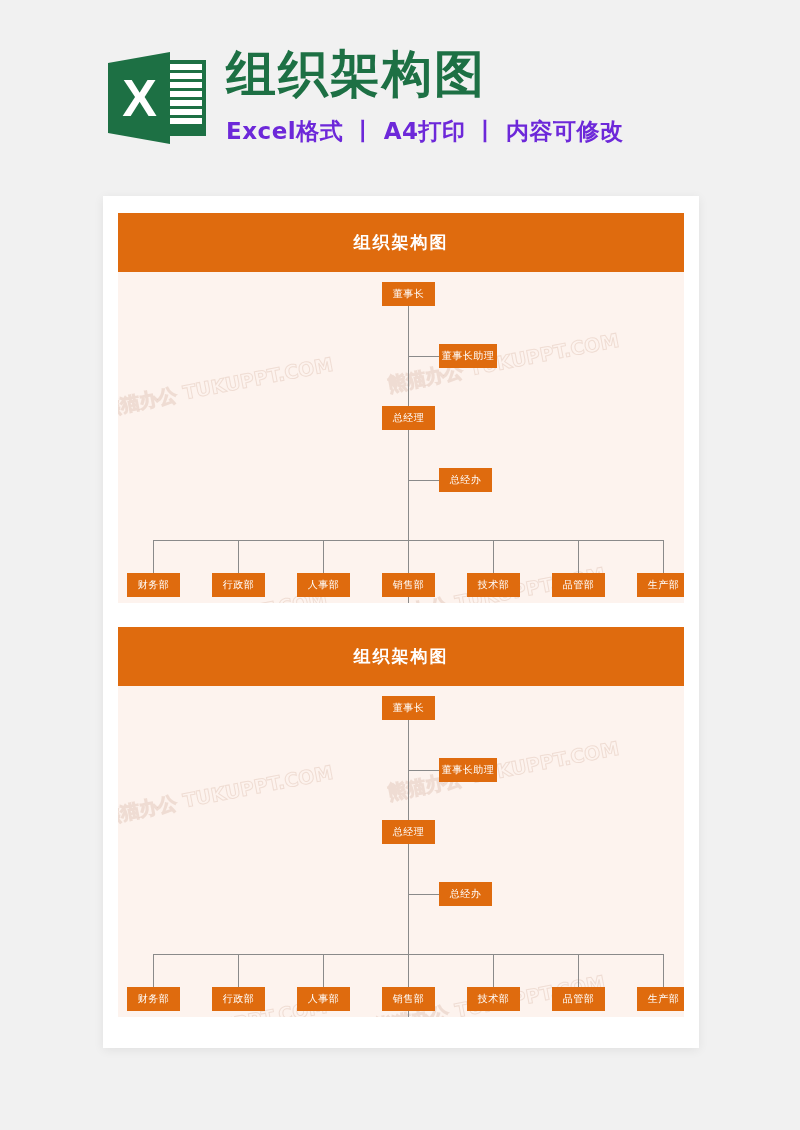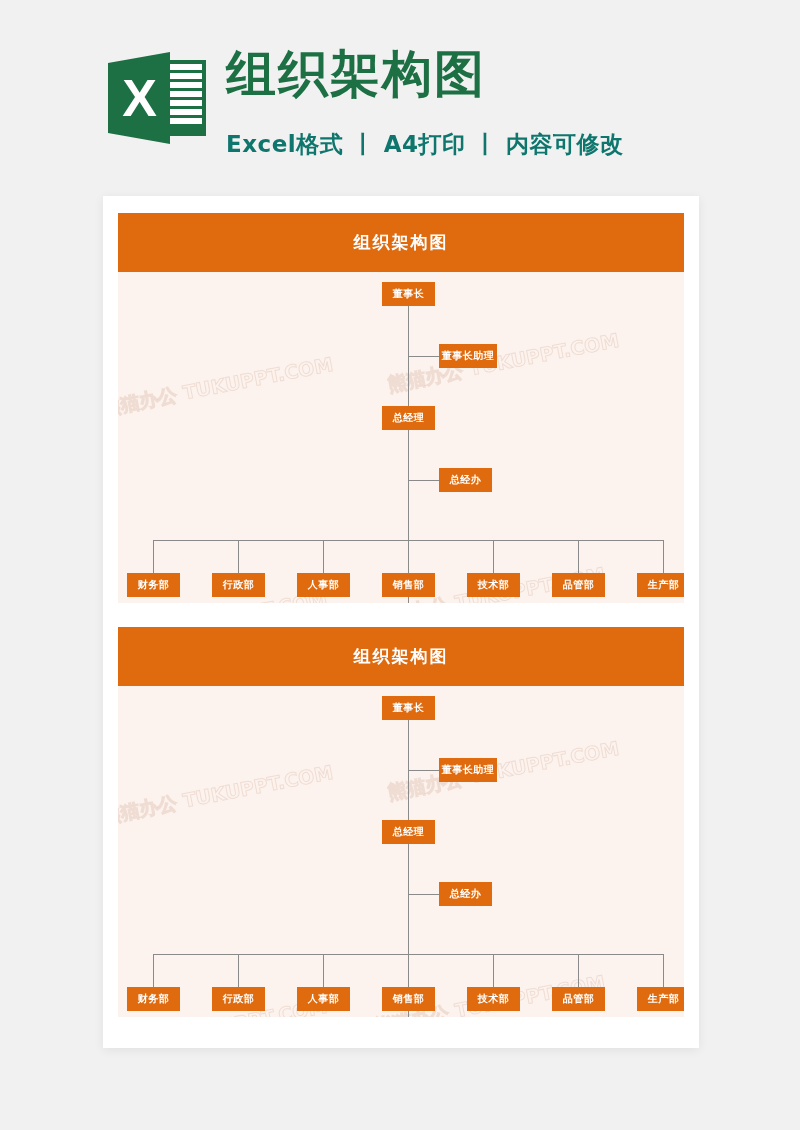--- a/index.html
+++ b/index.html
@@ -77,22 +77,22 @@
   }
   .main-title {
     color: #1d7044;
     font-size: 50px;
     font-weight: bold;
     line-height: 1.15;
     letter-spacing: 2px;
     font-family: "DejaVu Sans", "Liberation Sans", sans-serif;
   }
   .sub-title {
-    margin-top: 25px;
-    color: #0f766e;
+    margin-top: 12px;
+    color: #6d28d9;
     font-size: 23px;
     font-weight: bold;
     letter-spacing: 0.5px;
     font-family: "DejaVu Sans", "Liberation Sans", sans-serif;
   }
 
   
   .card {
     position: absolute;
     left: 103px;
@@ -144,21 +144,21 @@
     pointer-events: none;
     user-select: none;
   }
 
   
   .node {
     position: absolute;
     background: #df6b0e;
     color: #ffffff;
     font-size: 10px;
-    font-weight: bold;
+    font-weight: normal;
     display: flex;
     align-items: center;
     justify-content: center;
     letter-spacing: 0.5px;
     font-family: "DejaVu Sans", "Liberation Sans", sans-serif;
     white-space: nowrap;
   }
 
   .line {
     position: absolute;

